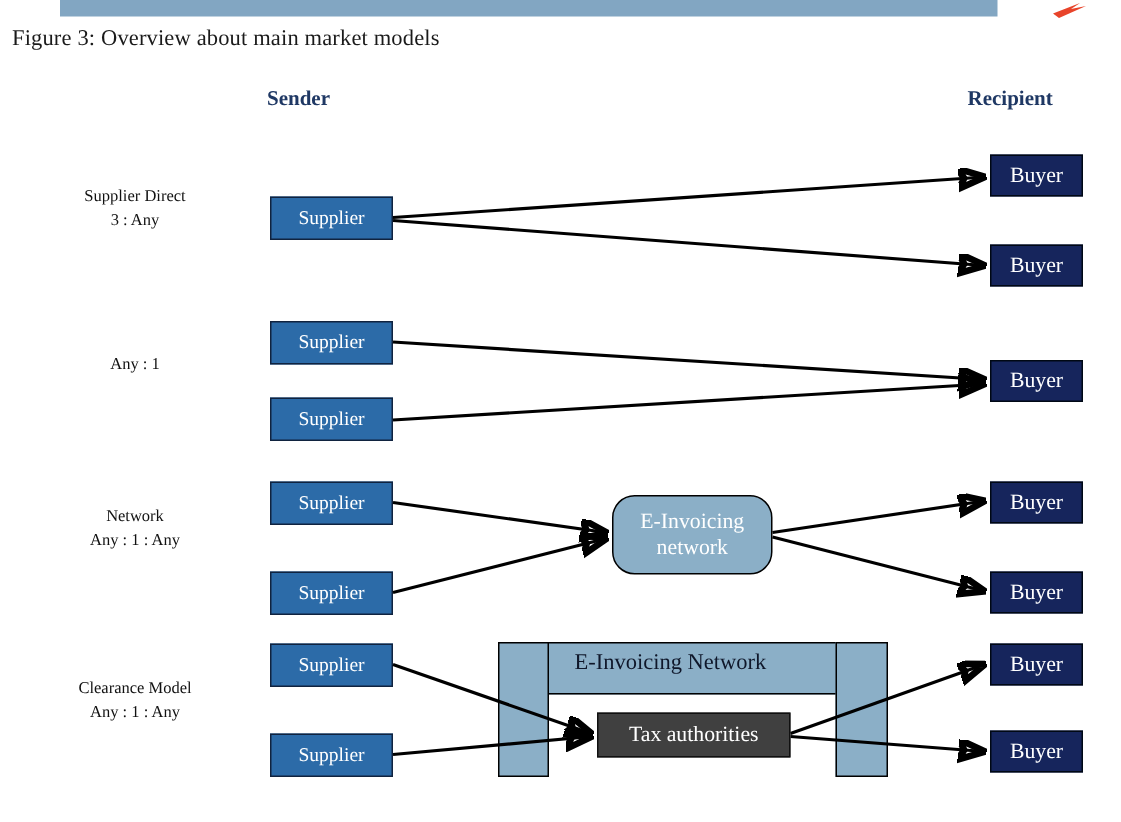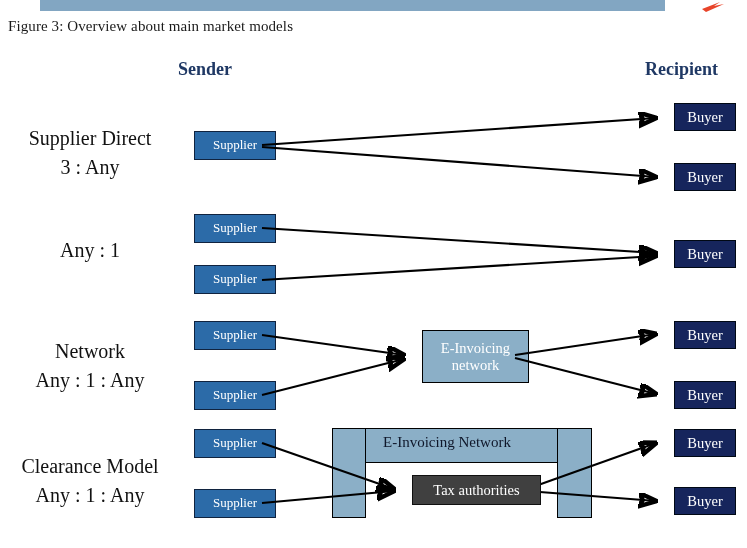--- a/index.html
+++ b/index.html
@@ -16,44 +16,43 @@
   .redmark{position:absolute;left:700px;top:0px;width:26px;height:14px;}
 
   
   .caption{
     position:absolute;left:8px;top:18px;
     font-size:15px;color:#1a1a1a;white-space:nowrap;letter-spacing:.1px;font-family:Liberation Serif, serif;
   }
 
   
   .colhead{
-    position:absolute;font-weight:bold;font-size:18px;color:#1f3864;
+    position:absolute;font-weight:bold;font-size:14px;color:#1f3864;
     white-space:nowrap;
   }
   .colhead.sender{left:178px;top:59px;}
   .colhead.recipient{left:645px;top:59px;}
 
   
   .rowlabel{
     position:absolute;width:180px;text-align:center;
-    font-size:20px;color:#111;line-height:1.45;white-space:nowrap;
+    font-size:11px;color:#111;line-height:1.45;white-space:nowrap;
   }
 
   
   .node{
     position:absolute;box-sizing:border-box;
     display:flex;align-items:center;justify-content:center;
     color:#ffffff;text-align:center;line-height:1.12;
     border:1px solid #000;
     z-index:4;
-    margin-left:14px;
   }
   .node.supplier{background:#2c6ba8;border-color:#10233f;font-size:13px;}
   .node.buyer{background:#16255c;border-color:#000814;font-size:14.5px;}
-  .node.network{background:#8bafc7;border-color:#000000;font-size:14.5px;}
+  .node.network{background:#8bafc7;border-color:#000000;font-size:14.5px;border-radius:15px;}
   .node.tax{background:#404040;border-color:#101010;font-size:14.5px;z-index:7;}
 
   
   .ushape{position:absolute;z-index:2;}
   .ushape .bar{position:absolute;background:#8bafc7;border:1px solid #000;box-sizing:border-box;}
   .ulabel{
     position:absolute;z-index:3;color:#0f172a;font-size:15px;white-space:nowrap;
   }
 
   

